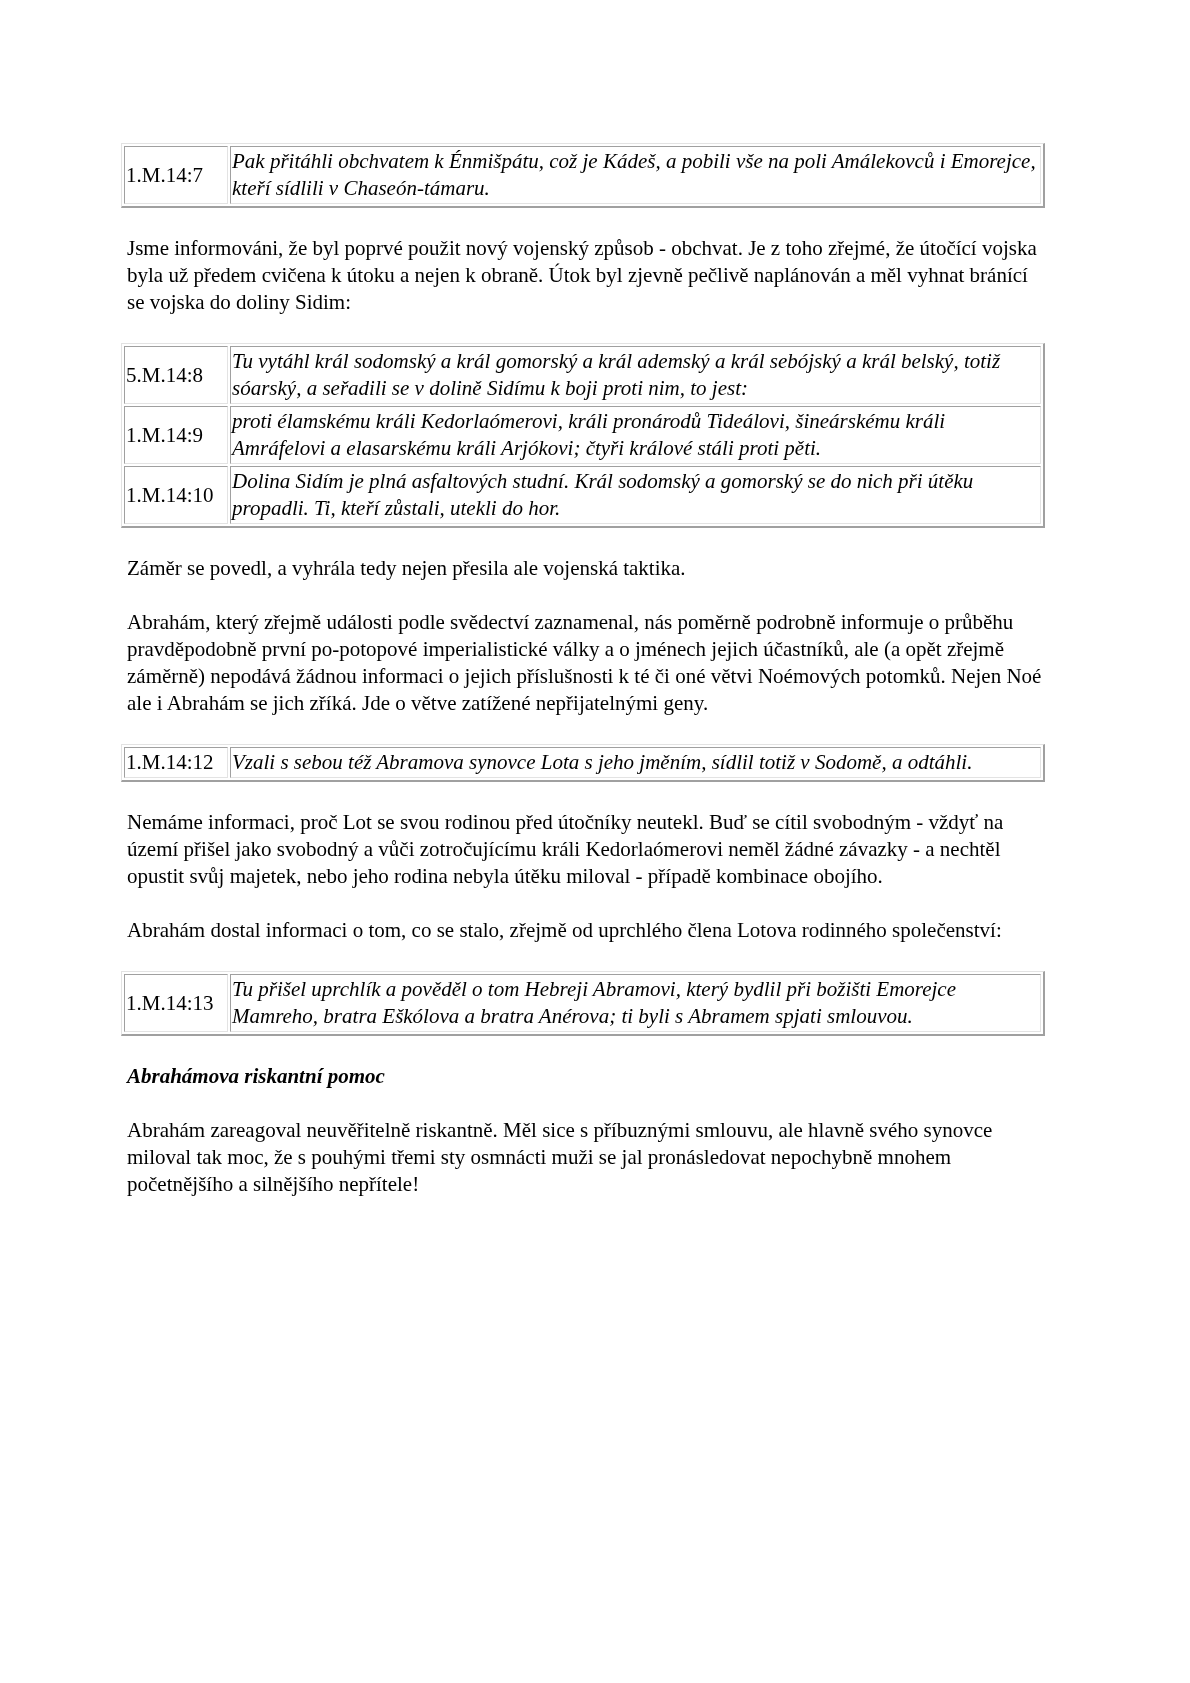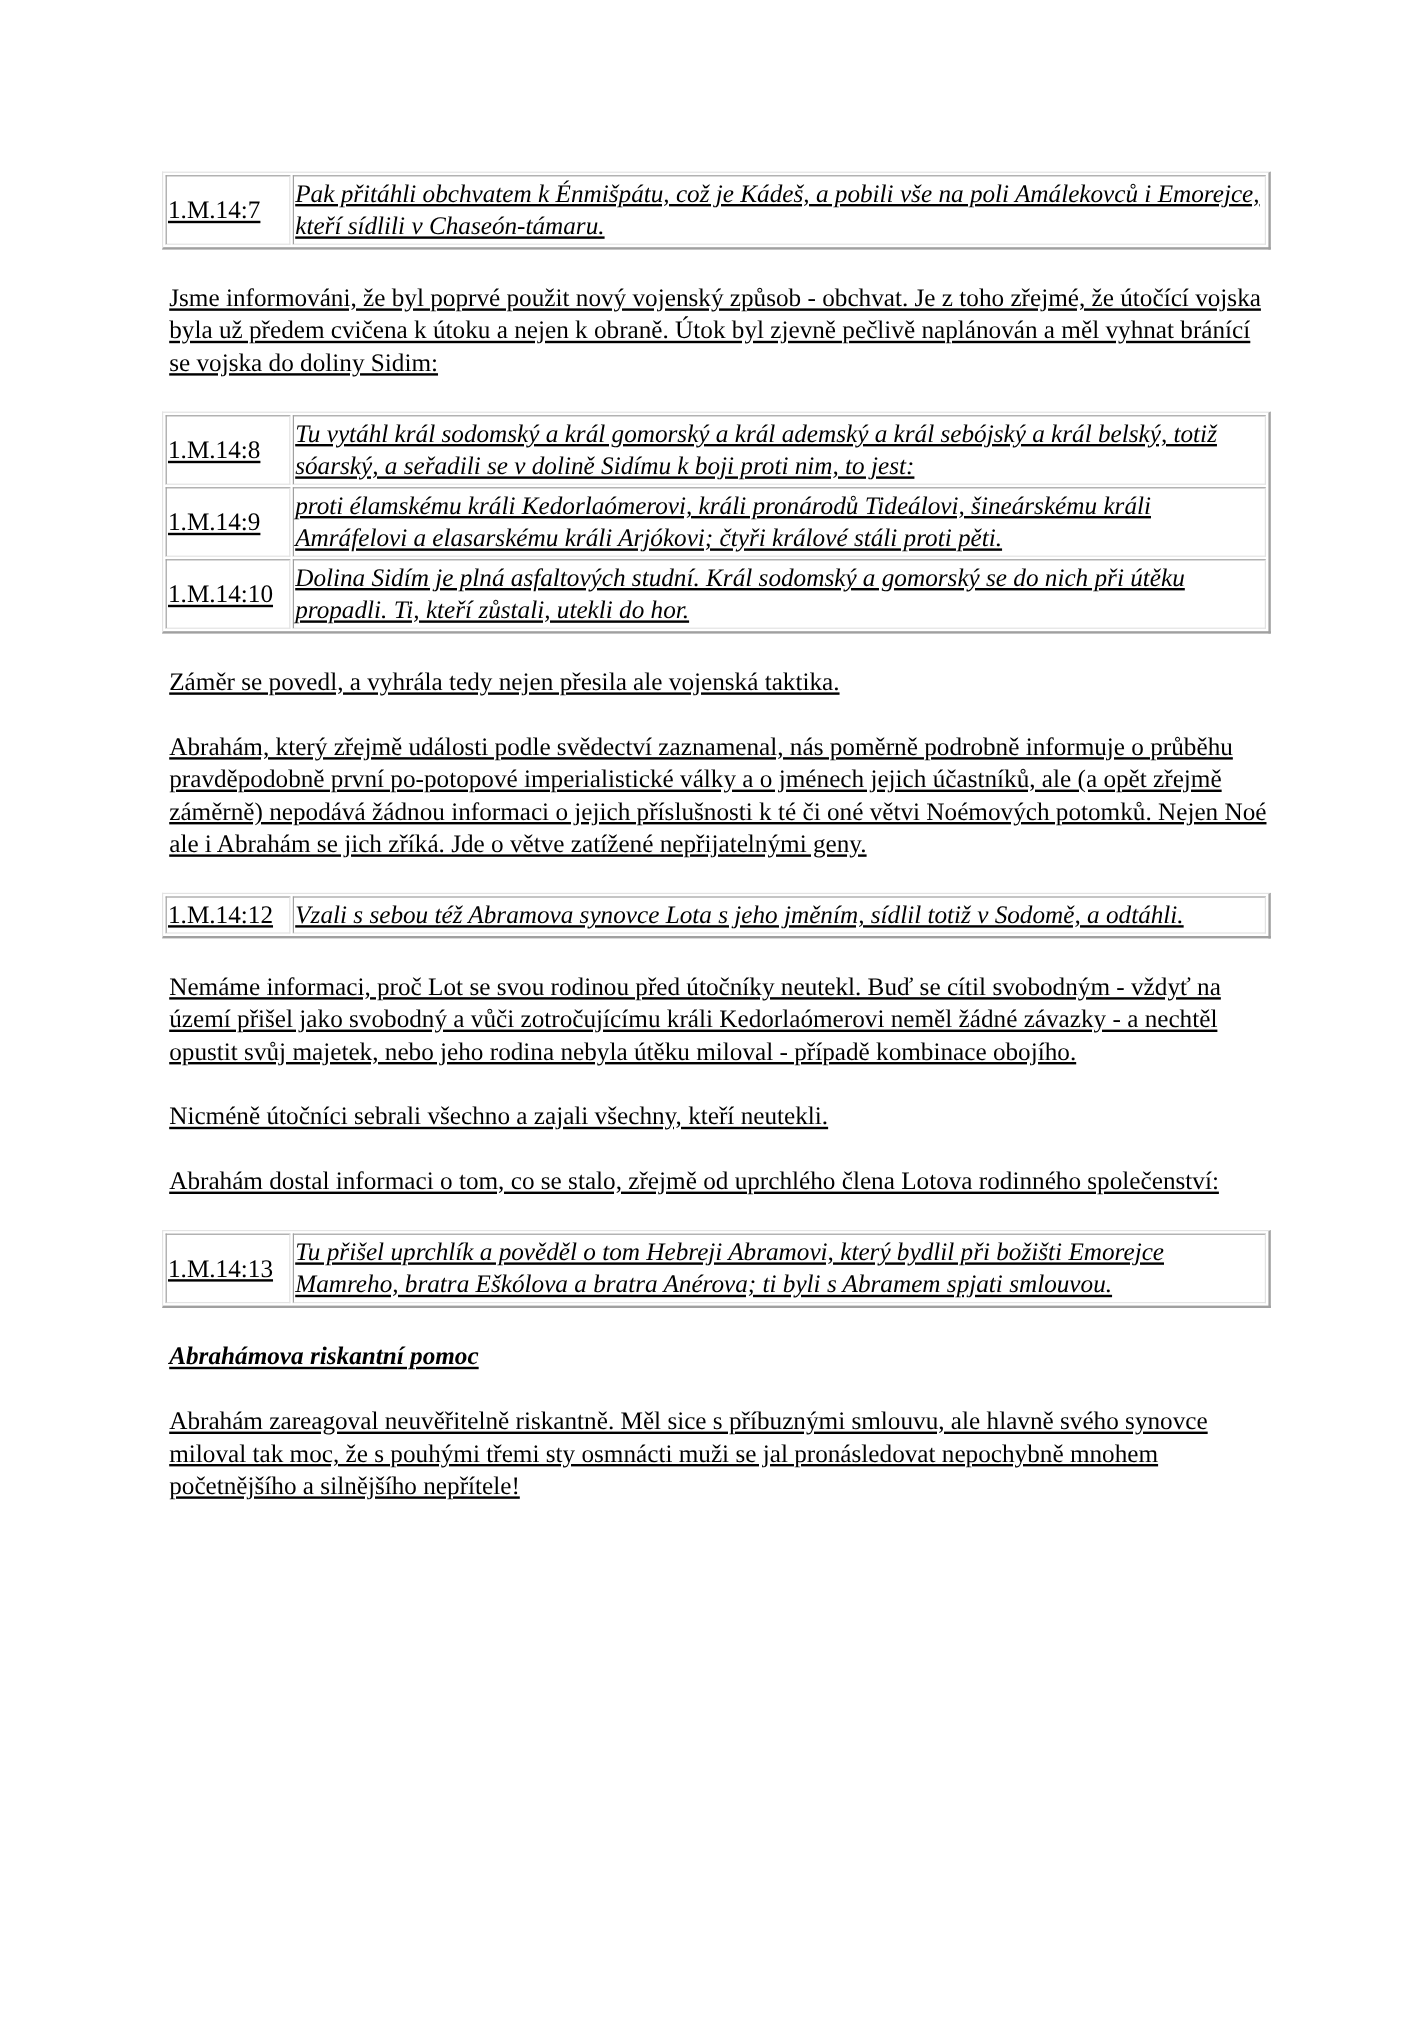--- a/index.html
+++ b/index.html
@@ -10,24 +10,23 @@
     body {
       width: 1190px;
       height: 1683px;
       position: relative;
       font-family: "Liberation Serif", "DejaVu Serif", serif;
       color: #000000;
       overflow: hidden;
     }
     .page {
       position: absolute;
-      left: 141px;
+      left: 127px;
       top: 143px;
       width: 925px;
-      text-decoration: underline;
     }
     .para {
       font-size: 21px;
       line-height: 27px;
       margin: 0 4px 27px 0;
     }
     .heading {
       font-size: 21px;
       line-height: 27px;
       font-weight: bold;
@@ -75,21 +74,21 @@
       <td class="verse">Pak přitáhli obchvatem k Énmišpátu, což je Kádeš, a pobili vše na poli Amálekovců i Emorejce, kteří sídlili v Chaseón-támaru.</td>
     </tr>
   </tbody>
     </table>
 
   <p class="para">Jsme informováni, že byl poprvé použit nový vojenský způsob - obchvat. Je z toho zřejmé, že útočící vojska byla už předem cvičena k útoku a nejen k obraně. Útok byl zjevně pečlivě naplánován a měl vyhnat bránící se vojska do doliny Sidim:</p>
 
   <table class="verses">
     <tbody>
         <tr>
-      <td class="ref">1.M.14:8</td>
+      <td class="ref">5.M.14:8</td>
       <td class="verse">Tu vytáhl král sodomský a král gomorský a král ademský a král sebójský a král belský, totiž sóarský, a seřadili se v dolině Sidímu k boji proti nim, to jest:</td>
     </tr>
     <tr>
       <td class="ref">1.M.14:9</td>
       <td class="verse">proti élamskému králi Kedorlaómerovi, králi pronárodů Tideálovi, šineárskému králi Amráfelovi a elasarskému králi Arjókovi; čtyři králové stáli proti pěti.</td>
     </tr>
     <tr>
       <td class="ref">1.M.14:10</td>
       <td class="verse">Dolina Sidím je plná asfaltových studní. Král sodomský a gomorský se do nich při útěku propadli. Ti, kteří zůstali, utekli do hor.</td>
     </tr>
@@ -104,21 +103,20 @@
     <tbody>
     <tr>
       <td class="ref">1.M.14:12</td>
       <td class="verse">Vzali s sebou též Abramova synovce Lota s jeho jměním, sídlil totiž v Sodomě, a odtáhli.</td>
     </tr>
   </tbody>
     </table>
 
   <p class="para">Nemáme informaci, proč Lot se svou rodinou před útočníky neutekl. Buď se cítil svobodným - vždyť na území přišel jako svobodný a vůči zotročujícímu králi Kedorlaómerovi neměl žádné závazky - a nechtěl opustit svůj majetek, nebo jeho rodina nebyla útěku miloval - případě kombinace obojího.</p>
 
-  <p class="para">Nicméně útočníci sebrali všechno a zajali všechny, kteří neutekli.</p>
 
   <p class="para">Abrahám dostal informaci o tom, co se stalo, zřejmě od uprchlého člena Lotova rodinného společenství:</p>
 
   <table class="verses">
     <tbody>
         <tr>
       <td class="ref">1.M.14:13</td>
       <td class="verse">Tu přišel uprchlík a pověděl o tom Hebreji Abramovi, který bydlil při božišti Emorejce Mamreho, bratra Eškólova a bratra Anérova; ti byli s Abramem spjati smlouvou.</td>
     </tr>
   </tbody>

